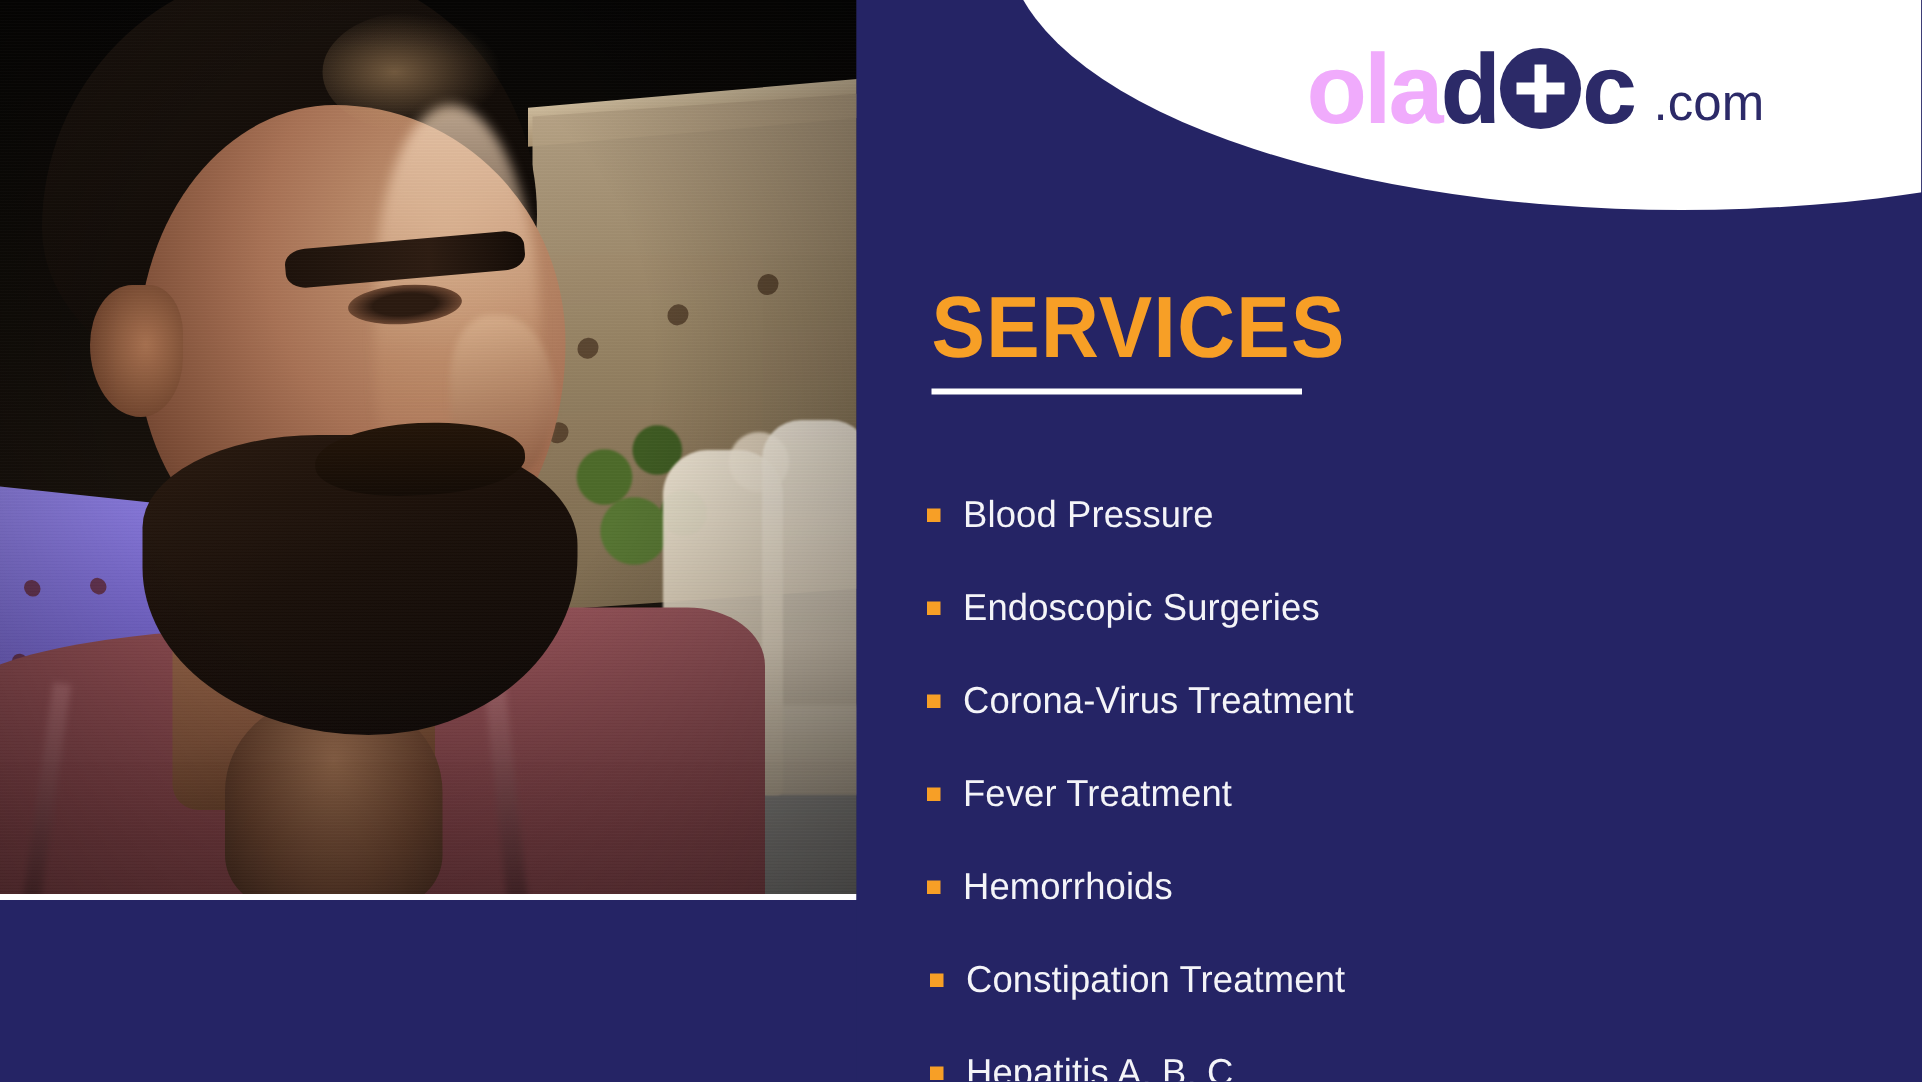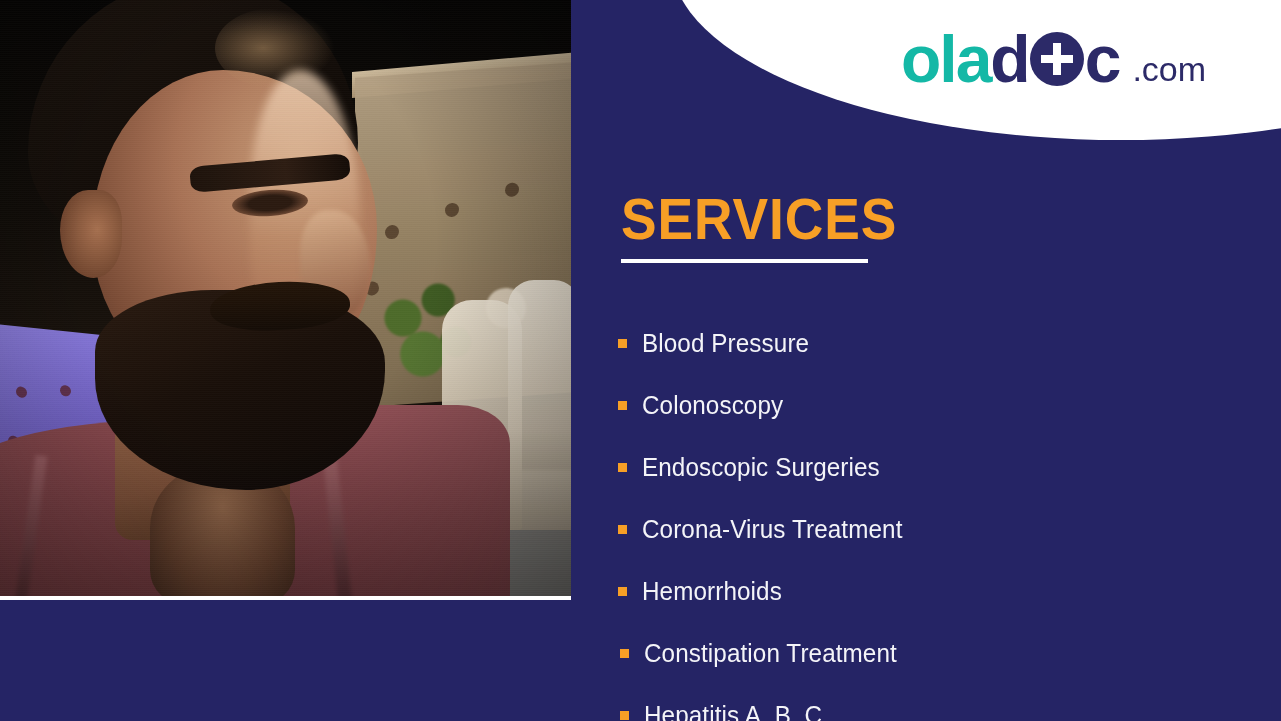--- a/index.html
+++ b/index.html
@@ -240,21 +240,21 @@
     border-radius:0 0 50% 50% / 0 0 58% 58%;
   }
   #logo {
     position:absolute; left:300px; top:26px;
     display:flex; align-items:center;
     font-weight:bold;
     font-size:66px;
     line-height:1;
     letter-spacing:-2px;
   }
-  .logo-ola { color:#14b8a6;margin-left:30px; }
+  .logo-ola { color:#f0abfc; }
   .logo-d   { color:#2C2A68; }
   .logo-o-wrap {
     position:relative;
     width:54px; height:54px;
     margin:0 1px;
     display:inline-block;
   }
   .logo-o-ring {
     position:absolute; left:0; top:0;
     width:54px; height:54px;
@@ -395,29 +395,29 @@
 
     <div id="services-columns">
 
       <div class="svc-col" id="svc-col-left">
         <div class="svc-item">
           <span class="svc-bullet"></span>
           <span class="svc-label">Blood Pressure</span>
         </div>
         <div class="svc-item">
           <span class="svc-bullet"></span>
-          <span class="svc-label">Colonoscopy</span>
-        </div>
-        <div class="svc-item">
-          <span class="svc-bullet"></span>
           <span class="svc-label">Endoscopic Surgeries</span>
         </div>
         <div class="svc-item">
           <span class="svc-bullet"></span>
           <span class="svc-label">Corona-Virus Treatment</span>
+        </div>
+        <div class="svc-item">
+          <span class="svc-bullet"></span>
+          <span class="svc-label">Fever Treatment</span>
         </div>
         <div class="svc-item">
           <span class="svc-bullet"></span>
           <span class="svc-label">Hemorrhoids</span>
         </div>
       </div>
 
       <div class="svc-col" id="svc-col-right">
         <div class="svc-item">
           <span class="svc-bullet"></span>

